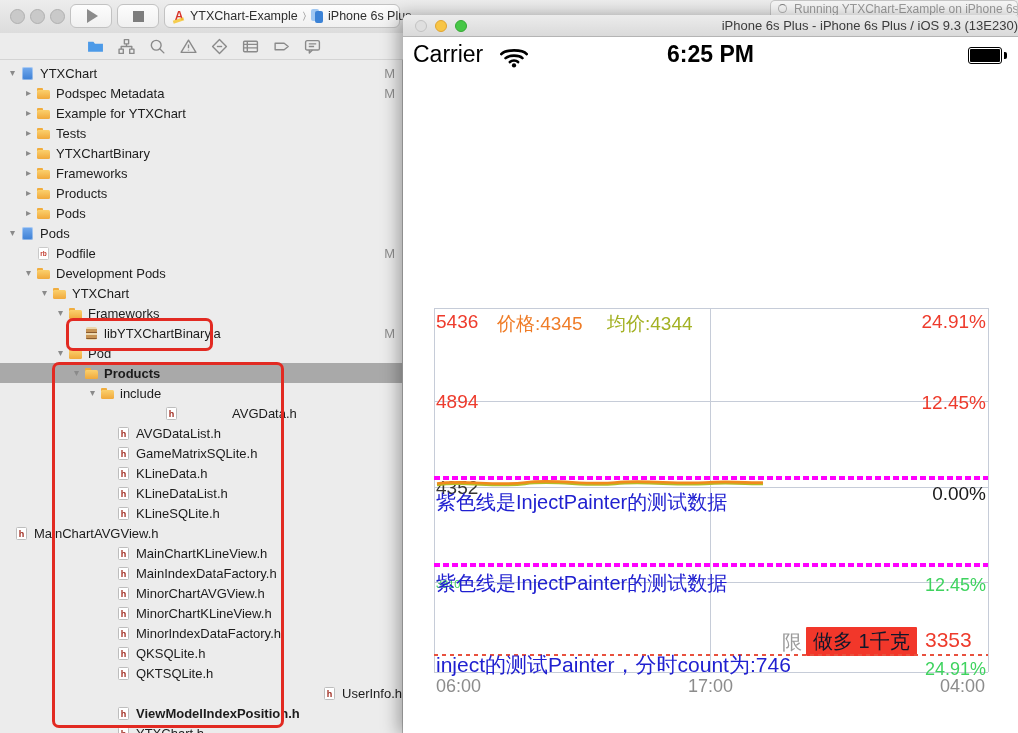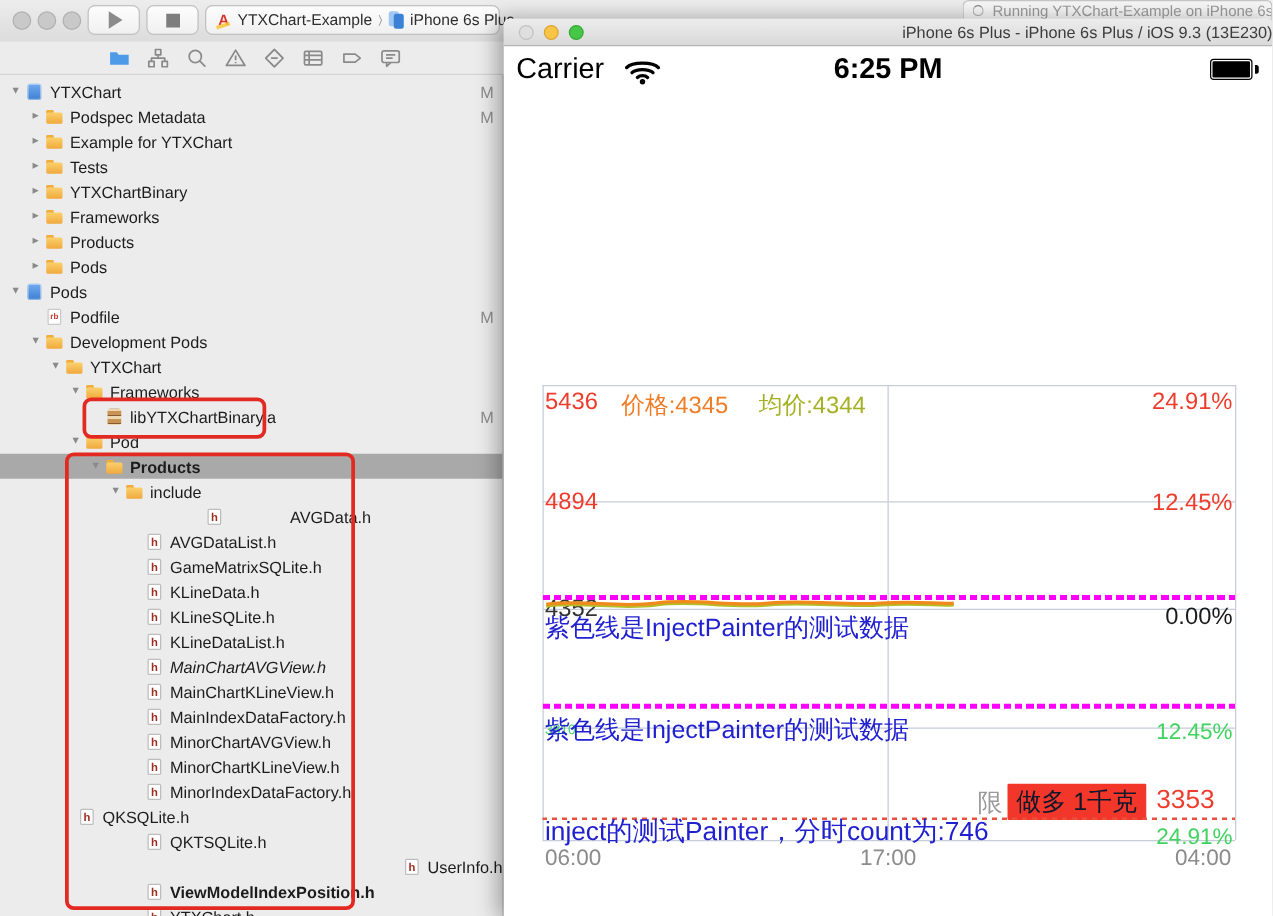--- a/index.html
+++ b/index.html
@@ -258,28 +258,28 @@
       <span class="tlabel">GameMatrixSQLite.h</span>
     </div>
     <div class="trow" style="padding-left: 102px;">
       <span class="tri"></span>
       <span class="fic header-file-icon"></span>
       <span class="tlabel">KLineData.h</span>
     </div>
     <div class="trow" style="padding-left: 102px;">
       <span class="tri"></span>
       <span class="fic header-file-icon"></span>
+      <span class="tlabel">KLineDataList.h</span>
+    </div>
+    <div class="trow" style="padding-left: 102px;">
+      <span class="tri"></span>
+      <span class="fic header-file-icon"></span>
       <span class="tlabel">KLineSQLite.h</span>
     </div>
-    <div class="trow" style="padding-left: 102px;">
-      <span class="tri"></span>
-      <span class="fic header-file-icon"></span>
-      <span class="tlabel">KLineDataList.h</span>
-    </div>
-    <div class="trow" style="padding-left: 102px; font-style: italic;">
+    <div class="trow" style="">
       <span class="tri"></span>
       <span class="fic header-file-icon"></span>
       <span class="tlabel">MainChartAVGView.h</span>
     </div>
     <div class="trow" style="padding-left: 102px;">
       <span class="tri"></span>
       <span class="fic header-file-icon"></span>
       <span class="tlabel">MainChartKLineView.h</span>
     </div>
     <div class="trow" style="padding-left: 102px;">
@@ -295,21 +295,21 @@
     <div class="trow" style="padding-left: 102px;">
       <span class="tri"></span>
       <span class="fic header-file-icon"></span>
       <span class="tlabel">MinorChartKLineView.h</span>
     </div>
     <div class="trow" style="padding-left: 102px;">
       <span class="tri"></span>
       <span class="fic header-file-icon"></span>
       <span class="tlabel">MinorIndexDataFactory.h</span>
     </div>
-    <div class="trow" style="padding-left: 48px;">
+    <div class="trow" style="padding-left: 102px;">
       <span class="tri"></span>
       <span class="fic header-file-icon"></span>
       <span class="tlabel">QKSQLite.h</span>
     </div>
     <div class="trow" style="padding-left: 102px;">
       <span class="tri"></span>
       <span class="fic header-file-icon"></span>
       <span class="tlabel">QKTSQLite.h</span>
     </div>
     <div class="trow" style="padding-left: 42px; justify-content: flex-end;">

